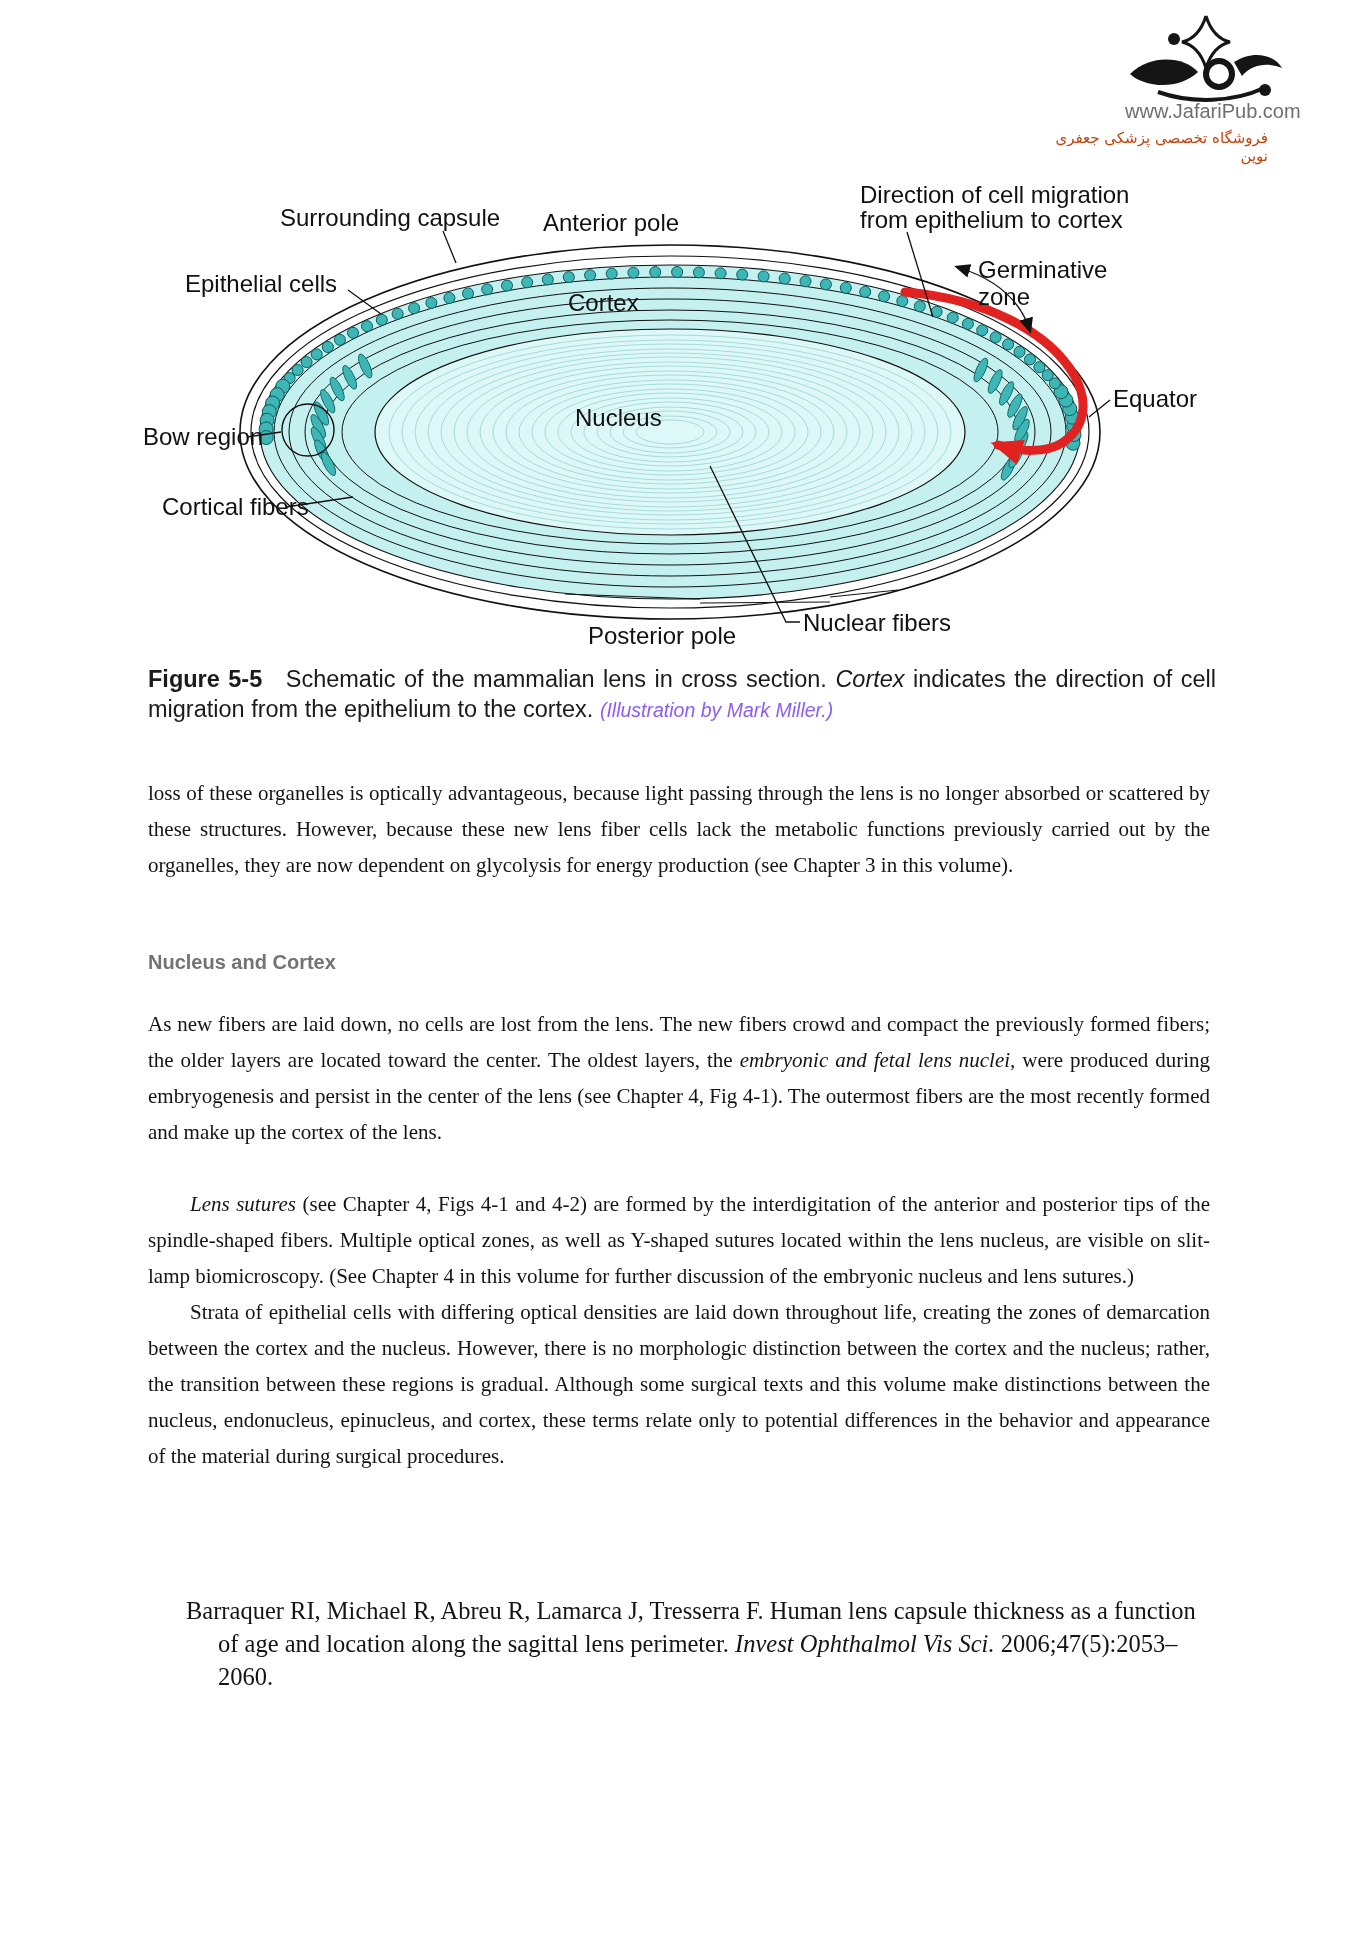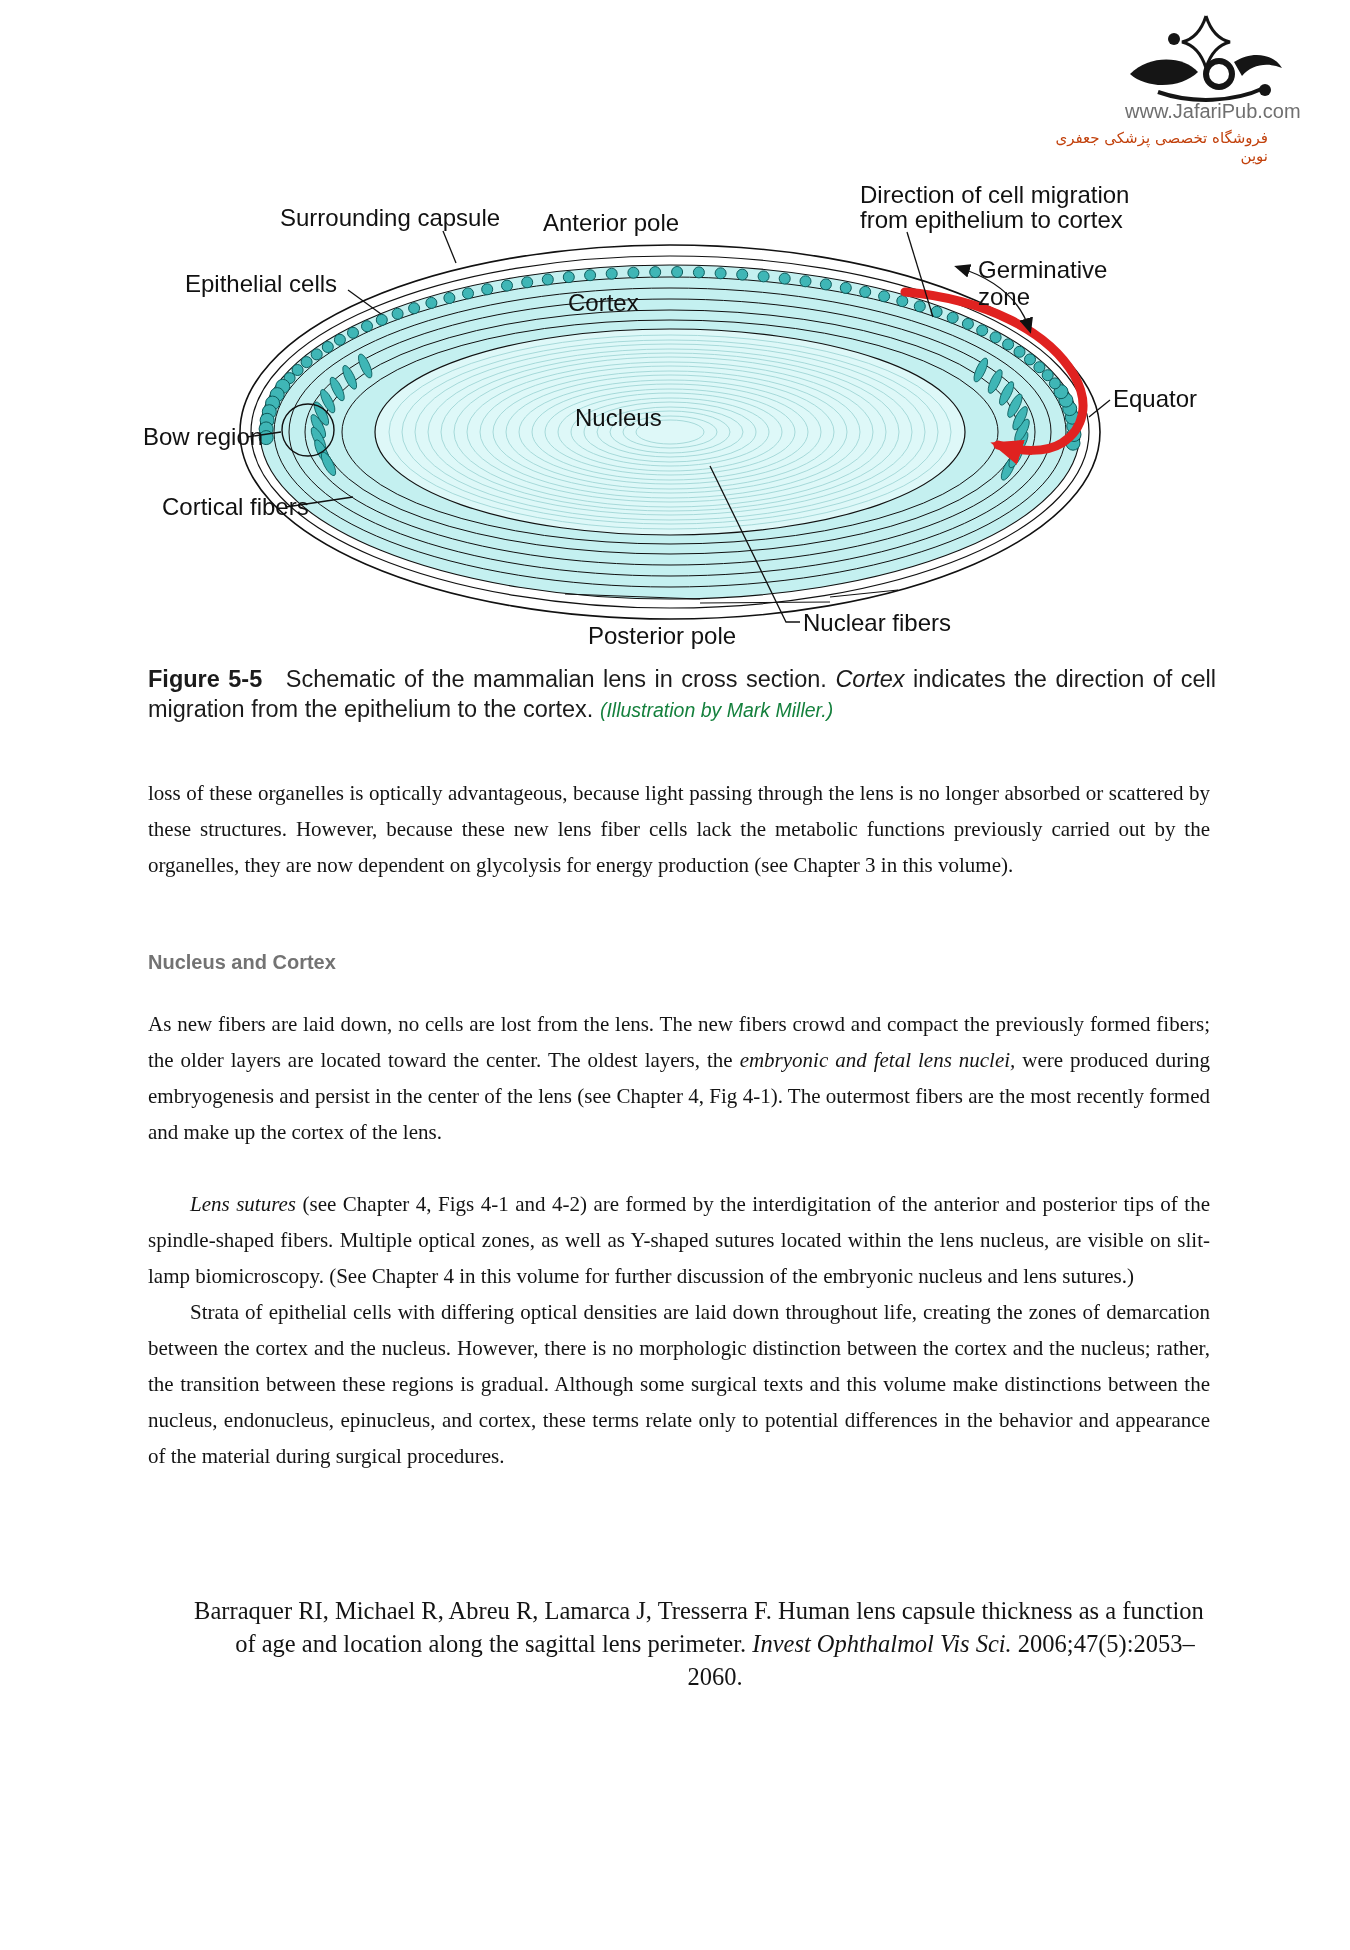--- a/index.html
+++ b/index.html
@@ -37,31 +37,31 @@
     color:#1b1b1b;text-align:justify;
   }
   .caption .b{font-weight:bold;}
   
   .para{
     position:absolute;left:148px;width:1062px;
     font-size:21px;line-height:36px;text-align:justify;color:#141414;
   }
   .b{font-weight:bold;}
   .i{font-style:italic;}
-  .note{font-style:italic;font-size:19.5px;color:#15803d;}
+  .note{font-style:italic;font-size:19.5px;color:#8b5cf6;}
   .section-heading{
     position:absolute;left:148px;top:951px;
     font-family:"Liberation Sans", sans-serif;font-weight:bold;font-size:20px;color:#737373;
   }
   .indent{text-indent:42px;}
   .refs{
     position:absolute;left:186px;top:1594px;width:1026px;
     font-size:24.5px;line-height:33px;color:#141414;
   }
-  .ref{padding-left:32px;text-indent:-32px;text-align:center;}
+  .ref{padding-left:32px;text-indent:-32px;text-align:left;}
 </style>
 </head>
 <body>
 
 <div class="page">
 
   <svg class="logo-svg" width="166" height="92" viewBox="0 0 166 92">
     <g fill="none" stroke="#151515">
       <path d="M84,4 Q91,26 108,30 Q91,34 84,56 Q77,34 60,30 Q77,26 84,4" stroke-width="3"></path>
       <circle cx="52" cy="27" r="6" fill="#151515" stroke="none"></circle>

